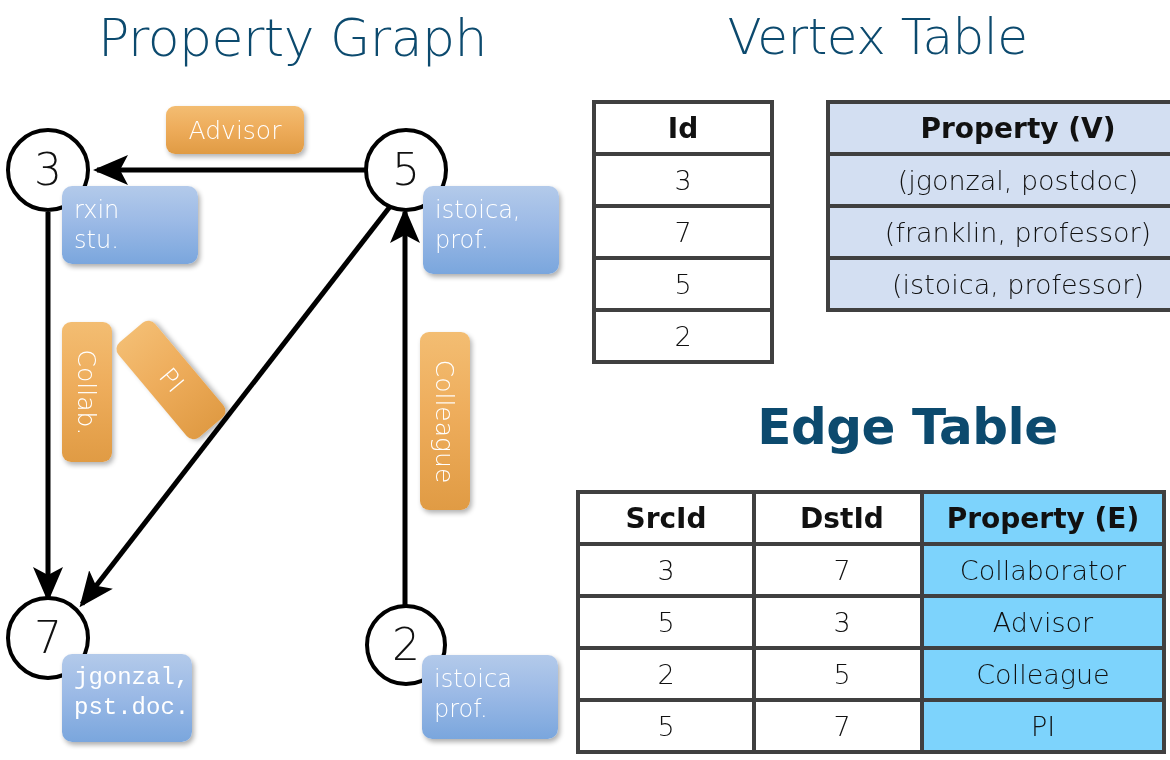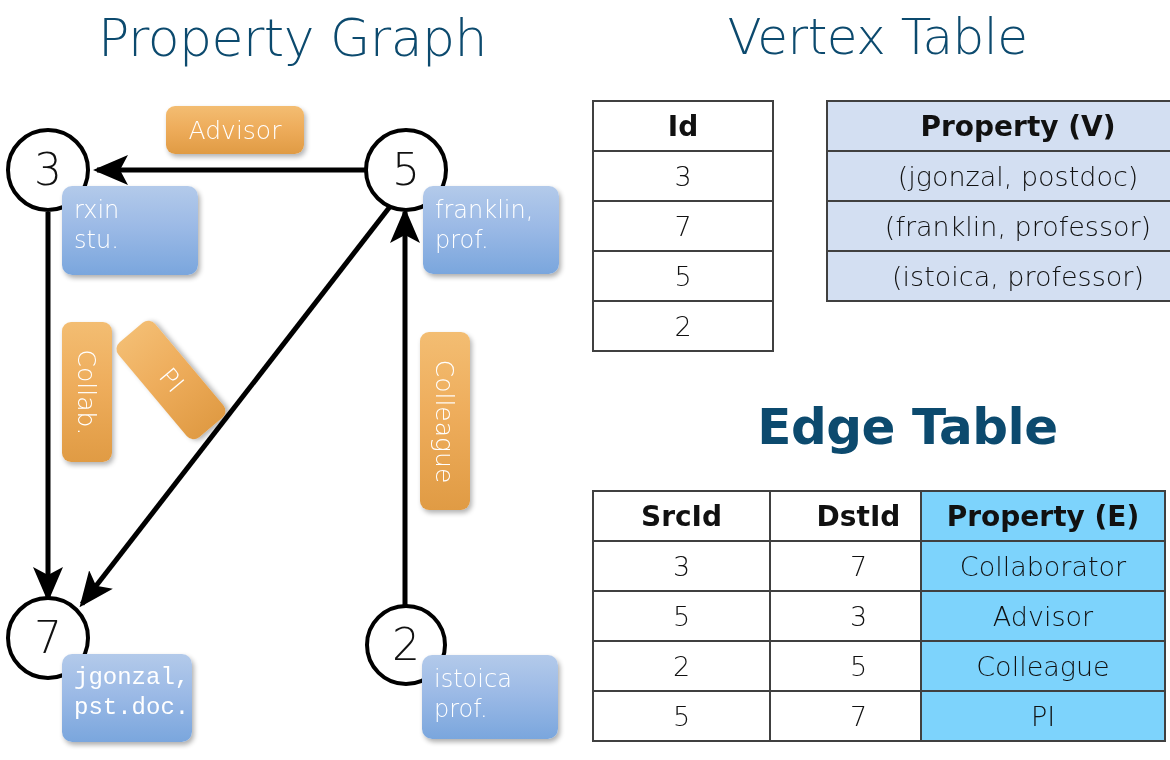--- a/index.html
+++ b/index.html
@@ -108,40 +108,40 @@
   }
 
   
   .tbl {
     position: absolute;
     border-collapse: collapse;
     table-layout: fixed;
     font-family: "DejaVu Sans", sans-serif;
   }
   .tbl td, .tbl th {
-    border: 2px solid #404040;
+    border: 4px solid #404040;
     text-align: center;
     font-weight: 300;
     font-size: 27px;
     color: #111111;
     padding: 0;
     height: 48px;
     background: #ffffff;
   }
   .tbl th {
     font-weight: 700;
     font-size: 28px;
   }
   .tbl .prop-v { background: #d3dff2; }
   .tbl .prop-e { background: #7dd3fc; }
 
   #vertex-id-table { left: 592px; top: 100px; width: 182px; }
   #vertex-prop-table { left: 826px; top: 100px; width: 384px; }
 
-  #edge-src-dst-table { left: 592px; top: 490px; width: 356px; }
+  #edge-src-dst-table { left: 576px; top: 490px; width: 356px; }
   #edge-prop-table { left: 920px; top: 490px; width: 246px; }
 </style>
 </head>
 <body>
 
 <div class="slide-title" id="title-property-graph">Property Graph</div>
 
 <div class="slide-title" id="title-vertex-table">Vertex Table</div>
 
 <div class="slide-title" id="title-edge-table">Edge Table</div>
@@ -160,30 +160,30 @@
     <line x1="48" y1="212" x2="48" y2="598" stroke="#000000" stroke-width="5" marker-end="url(#arrowhead)"></line>
 
     <line x1="392" y1="204" x2="82" y2="604" stroke="#000000" stroke-width="5" marker-end="url(#arrowhead)"></line>
 
     <line x1="405" y1="608" x2="405" y2="212" stroke="#000000" stroke-width="5" marker-end="url(#arrowhead)"></line>
   </svg>
 
   <div class="node" style="left:6px; top:128px; width:84px; height:84px;">
     <span class="node-label">3</span>
   </div>
-  <div class="vbox" style="left:62px; top:186px; width:136px; height:89px;">
+  <div class="vbox" style="left:62px; top:186px; width:136px; height:78px;">
     <div>rxin</div>
     <div>stu.</div>
   </div>
 
   <div class="node" style="left:364px; top:128px; width:84px; height:84px;">
     <span class="node-label">5</span>
   </div>
   <div class="vbox" style="left:423px; top:186px; width:136px; height:88px;">
-    <div>franklin,</div>
+    <div>istoica,</div>
     <div>prof.</div>
   </div>
 
   <div class="node" style="left:6px; top:596px; width:84px; height:84px;">
     <span class="node-label">7</span>
   </div>
   <div class="vbox" style="left:62px; top:654px; width:130px; height:88px;font-family:Liberation Mono, monospace;">
     <div>jgonzal,</div>
     <div>pst.doc.</div>
   </div>

